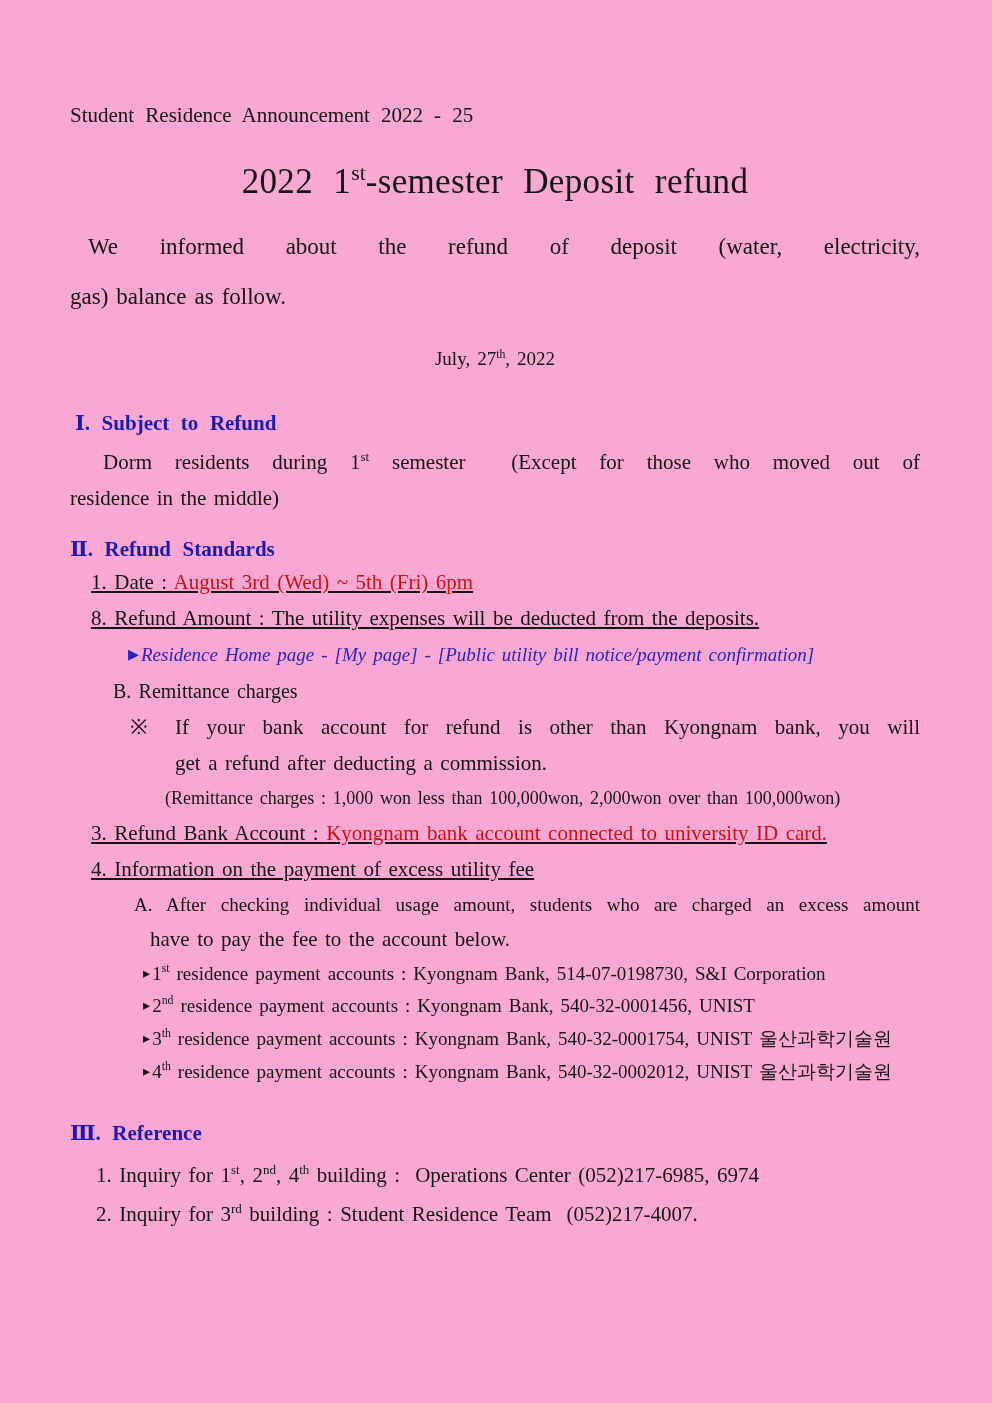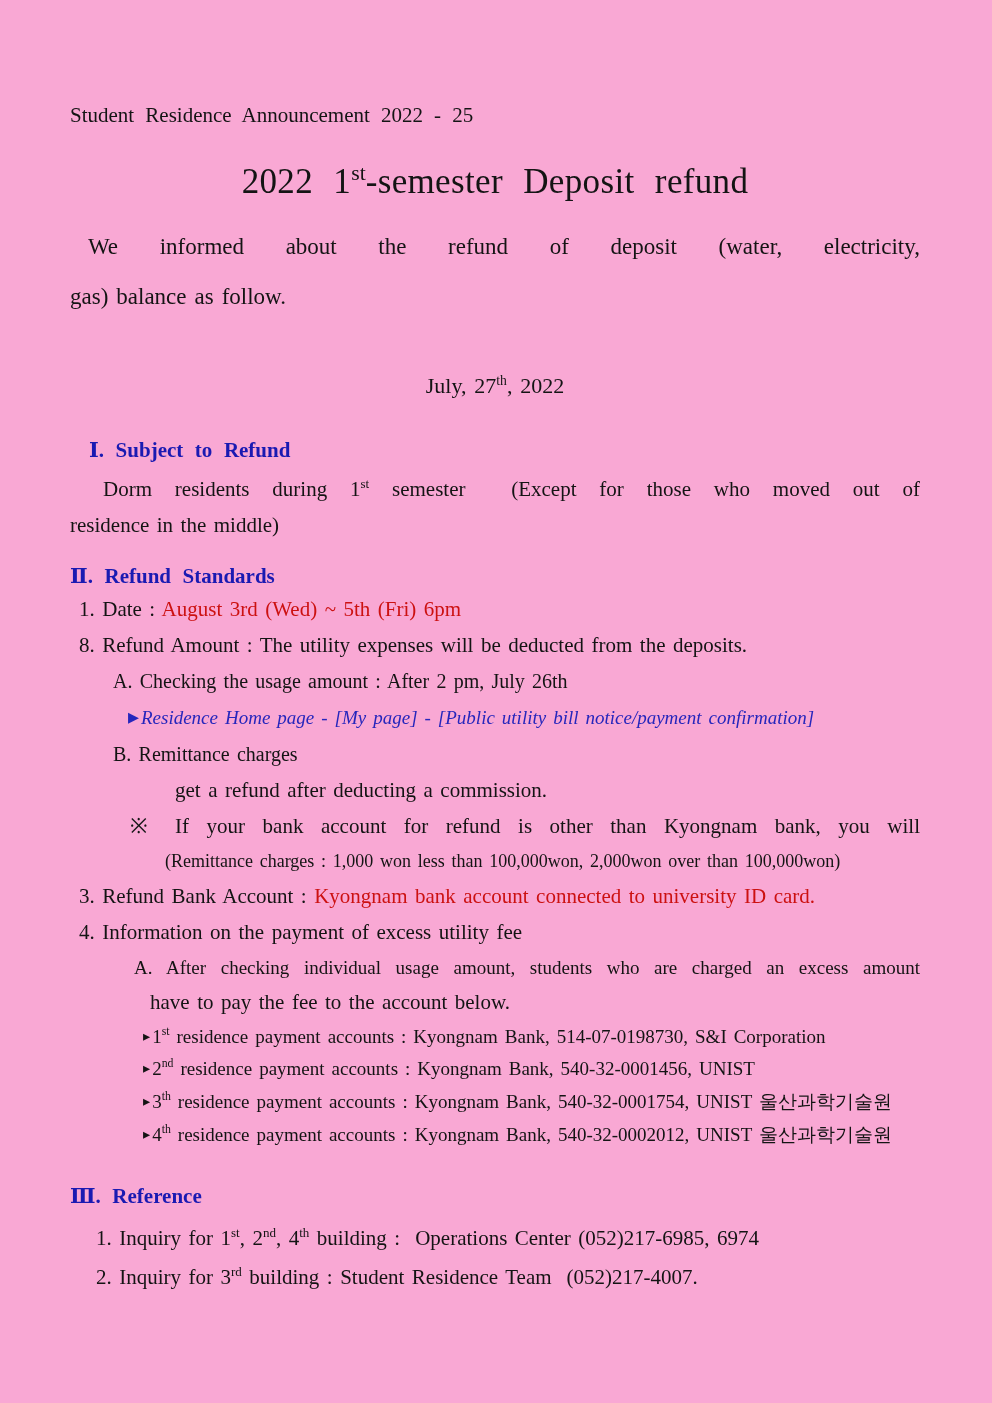--- a/index.html
+++ b/index.html
@@ -34,40 +34,40 @@
     word-spacing: 0.32em;
     letter-spacing: 0.01em;
   }
   .intro-line {
     font-size: 23px;
     line-height: 50px;
   }
   .intro-first { text-indent: 18px; margin-top: 14px; }
   .justify-last { text-align: justify; text-align-last: justify; }
   .date-line {
-    font-size: 22px;
+    font-size: 19px;
     text-align: center;
-    margin-top: 48px;
+    margin-top: 21px;
     line-height: 32px;
   }
   .sec-heading {
     color: var(--blue);
     font-weight: bold;
     font-size: 21px;
     line-height: 30px;
   }
-  .sec1-heading { margin-top: 33px; margin-left: 19px; word-spacing: 0.3em; }
+  .sec1-heading { margin-top: 33px; margin-left: 5px; word-spacing: 0.3em; }
   .sec2-heading { margin-top: 18px; word-spacing: 0.3em; }
   .sec3-heading { margin-top: 30px; word-spacing: 0.3em; }
   .body-line {
     font-size: 21px;
     line-height: 36px;
   }
   .sec1-first { text-indent: 33px; margin-top: 6px; }
-  .ind-num  { margin-left: 9px; }
+  .ind-num  { margin-left: 21px; text-decoration: underline; }
   .ind-sub  { margin-left: 43px; font-size: 20px; }
   .ind-path { margin-left: 58px; font-size: 19px; }
   .ind-note { margin-left: 60px; }
   .ind-note-cont { margin-left: 105px; }
   .ind-detail { margin-left: 95px; font-size: 18px; line-height: 34px; }
   .ind-4a { margin-left: 64px; font-size: 19px; line-height: 35px; }
   .ind-4a-cont { margin-left: 80px; font-size: 21px; line-height: 35px; }
   .ind-acct { margin-left: 73px; font-size: 19px; line-height: 32px; }
   .ind-ref { margin-left: 26px; line-height: 39px; }
   .ref-first { margin-top: 8px; }
@@ -96,25 +96,24 @@
 
   <div class="date-line"><span>July, 27</span><sup>th</sup><span>, 2022</span></div>
 
   <div class="sec-heading sec1-heading">Ⅰ. Subject to Refund</div>
   <div class="body-line sec1-first justify-last"><span>Dorm residents during 1</span><sup>st</sup><span> semester&nbsp; (Except for those who moved out of</span></div>
   <div class="body-line">residence in the middle)</div>
 
   <div class="sec-heading sec2-heading">Ⅱ. Refund Standards</div>
   <div class="body-line ind-num"><span>1. Date : </span><span class="red">August 3rd (Wed) ~ 5th (Fri) 6pm</span></div>
   <div class="body-line ind-num">8. Refund Amount : The utility expenses will be deducted from the deposits.</div>
-  <div class="body-line ind-sub">A. Checking the usage amount : After 2 pm, July 26th</div>
   <div class="body-line ind-path"><span class="blue marker">▶</span><span class="blue italic">Residence Home page - [My page] - [Public utility bill notice/payment confirmation]</span></div>
   <div class="body-line ind-sub">B. Remittance charges</div>
+  <div class="body-line ind-note justify-last">※ If your bank account for refund is other than Kyongnam bank, you will</div>
   <div class="body-line ind-note-cont">get a refund after deducting a commission.</div>
-  <div class="body-line ind-note justify-last">※ If your bank account for refund is other than Kyongnam bank, you will</div>
   <div class="body-line ind-detail">(Remittance charges : 1,000 won less than 100,000won, 2,000won over than 100,000won)</div>
   <div class="body-line ind-num"><span>3. Refund Bank Account : </span><span class="red">Kyongnam bank account connected to university ID card.</span></div>
   <div class="body-line ind-num">4. Information on the payment of excess utility fee</div>
   <div class="body-line ind-4a justify-last">A. After checking individual usage amount, students who are charged an excess amount</div>
   <div class="body-line ind-4a-cont">have to pay the fee to the account below.</div>
   <div class="body-line ind-acct"><span class="marker">▸</span><span>1</span><sup>st</sup><span> residence payment accounts : Kyongnam Bank, 514-07-0198730, S&amp;I Corporation</span></div>
   <div class="body-line ind-acct"><span class="marker">▸</span><span>2</span><sup>nd</sup><span> residence payment accounts : Kyongnam Bank, 540-32-0001456, UNIST</span></div>
   <div class="body-line ind-acct"><span class="marker">▸</span><span>3</span><sup>th</sup><span> residence payment accounts : Kyongnam Bank, 540-32-0001754, UNIST 울산과학기술원</span></div>
   <div class="body-line ind-acct"><span class="marker">▸</span><span>4</span><sup>th</sup><span> residence payment accounts : Kyongnam Bank, 540-32-0002012, UNIST 울산과학기술원</span></div>
 

